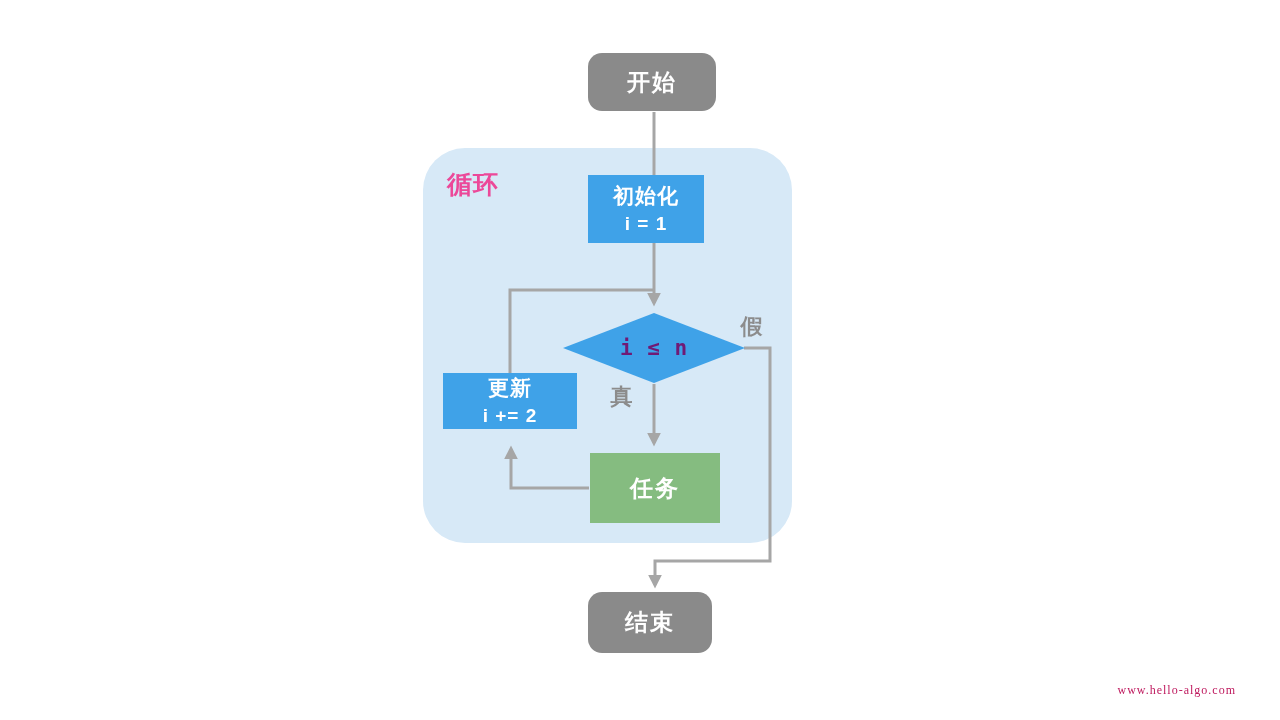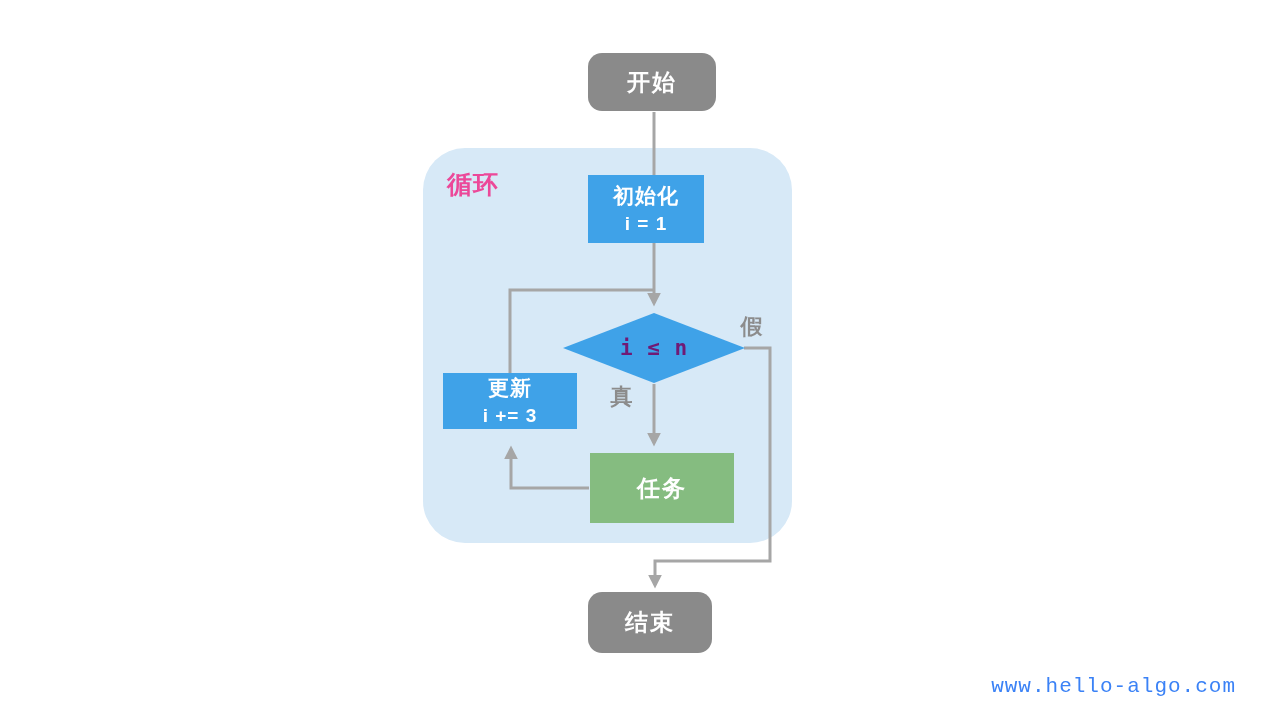--- a/index.html
+++ b/index.html
@@ -31,22 +31,22 @@
     display:flex;align-items:center;justify-content:center;
     color:#701a75;font-family:"DejaVu Sans Mono","Liberation Mono",monospace;
     font-size:21px;font-weight:bold;letter-spacing:1px;
   }
   .edge-label{
     position:absolute;transform:translate(-50%,-50%);
     font-size:22px;font-weight:bold;color:#8C8C8C;letter-spacing:1px;
   }
   .watermark{
     position:absolute;right:44px;bottom:22px;
-    font-family:Liberation Mono, monospace;
-    font-size:21px;color:#3b82f6;letter-spacing:1px;
+    font-family:Liberation Serif, serif;
+    font-size:12px;color:#be185d;letter-spacing:1px;
   }
 </style>
 </head>
 <body>
 
 <div class="canvas">
 
   <div class="loop-container"></div>
   <div class="loop-label">循环</div>
 
@@ -83,24 +83,24 @@
 
   <div class="diamond">
     <span>i ≤ n</span>
   </div>
 
   <div class="edge-label" style="left:752px;top:327px;">假</div>
   <div class="edge-label" style="left:622px;top:397px;">真</div>
 
   <div class="node process" style="left:443px;top:373px;width:134px;height:56px;">
     <span>更新</span>
-    <span class="code">i += 3</span>
+    <span class="code">i += 2</span>
   </div>
 
-  <div class="node task" style="left:590px;top:453px;width:144px;height:70px;">
+  <div class="node task" style="left:590px;top:453px;width:130px;height:70px;">
     <span>任务</span>
   </div>
 
   <div class="node terminal" style="left:588px;top:592px;width:124px;height:61px;">
     <span>结束</span>
   </div>
 
   <div class="watermark">www.hello-algo.com</div>
 
 </div>

